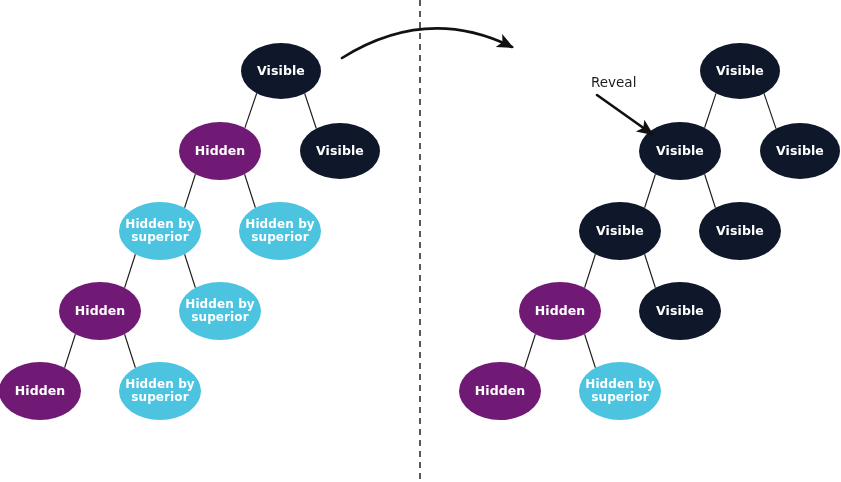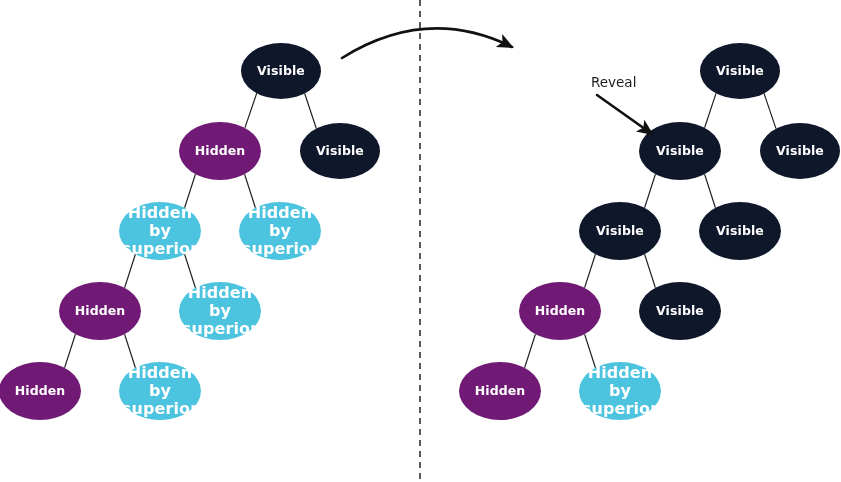--- a/index.html
+++ b/index.html
@@ -42,21 +42,21 @@
   .node-label {
     display: block;
     padding: 0 3px;
     white-space: pre-line;
   }
   .t-visible  { background: #0f172a; }
   .t-hidden   { background: #701a75; }
   .t-superior { background: #4cc3df; }
 
   .size-one   { font-size: 12.5px; }
-  .size-two   { font-size: 16px; }
+  .size-two   { font-size: 12px; }
 
   .caption {
     position: absolute;
     color: #1c1c1c;
     font-size: 13.5px;
     font-weight: normal;
     white-space: nowrap;
   }
 </style>
 </head>

